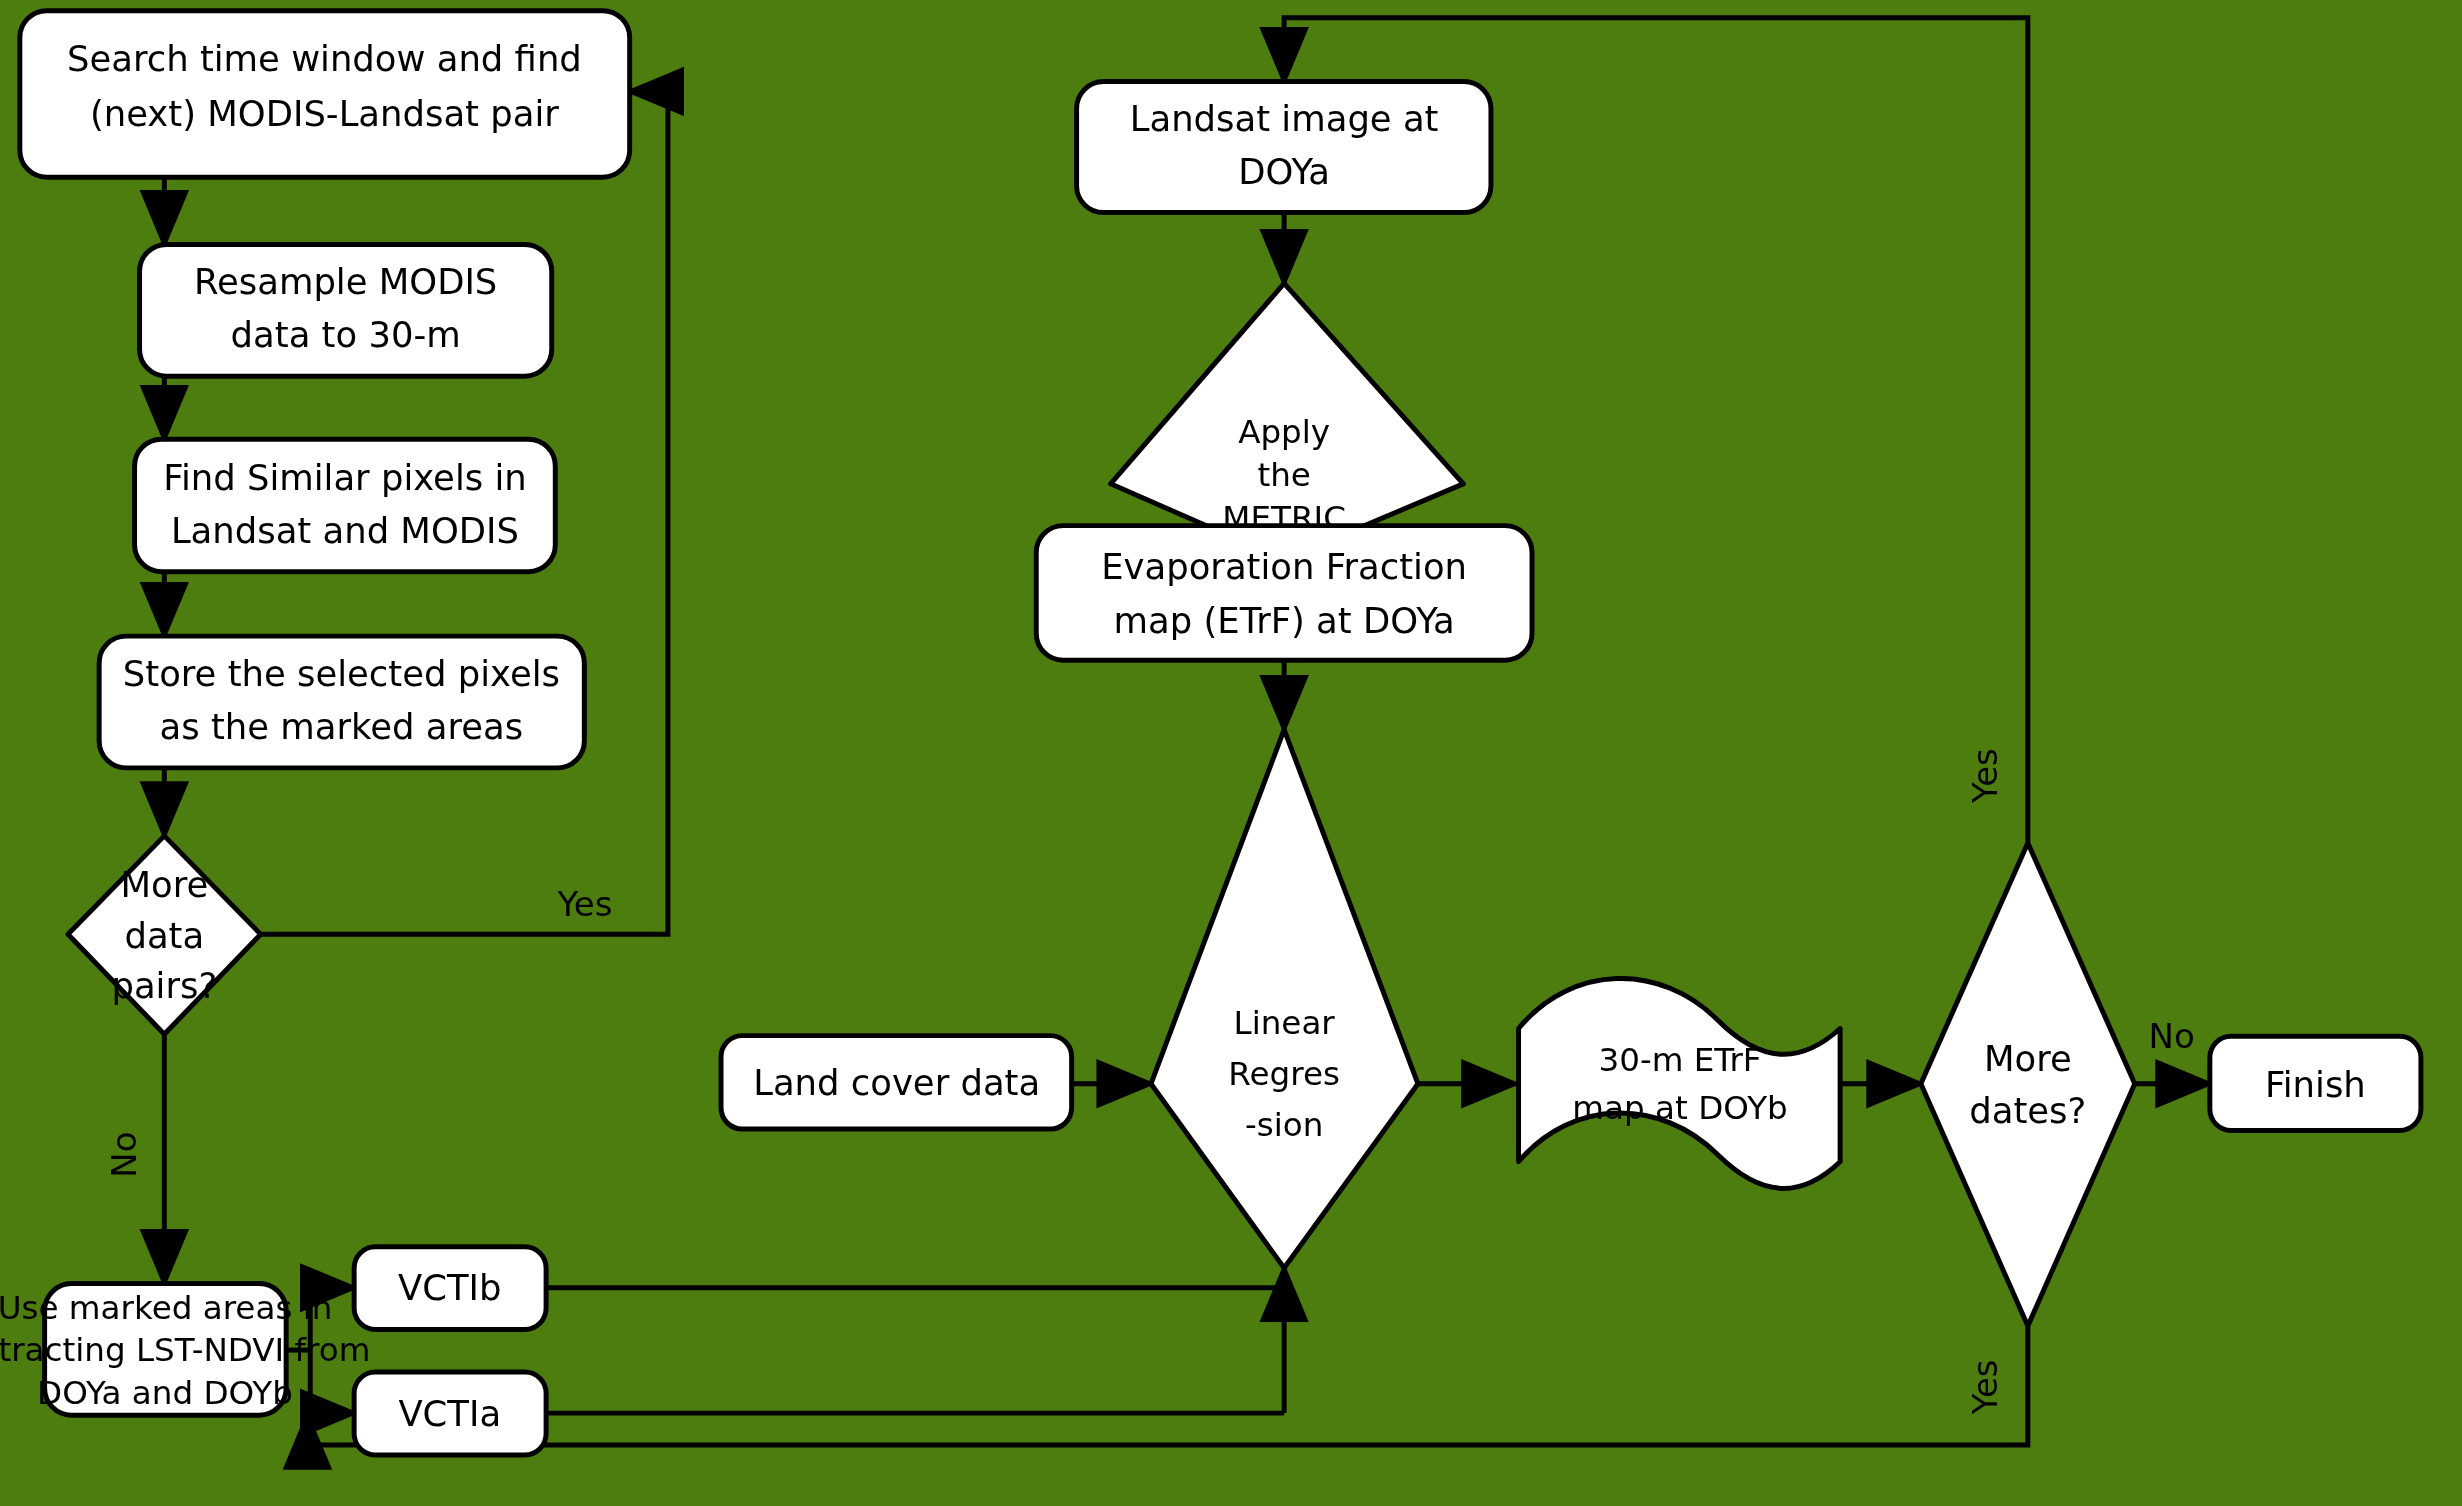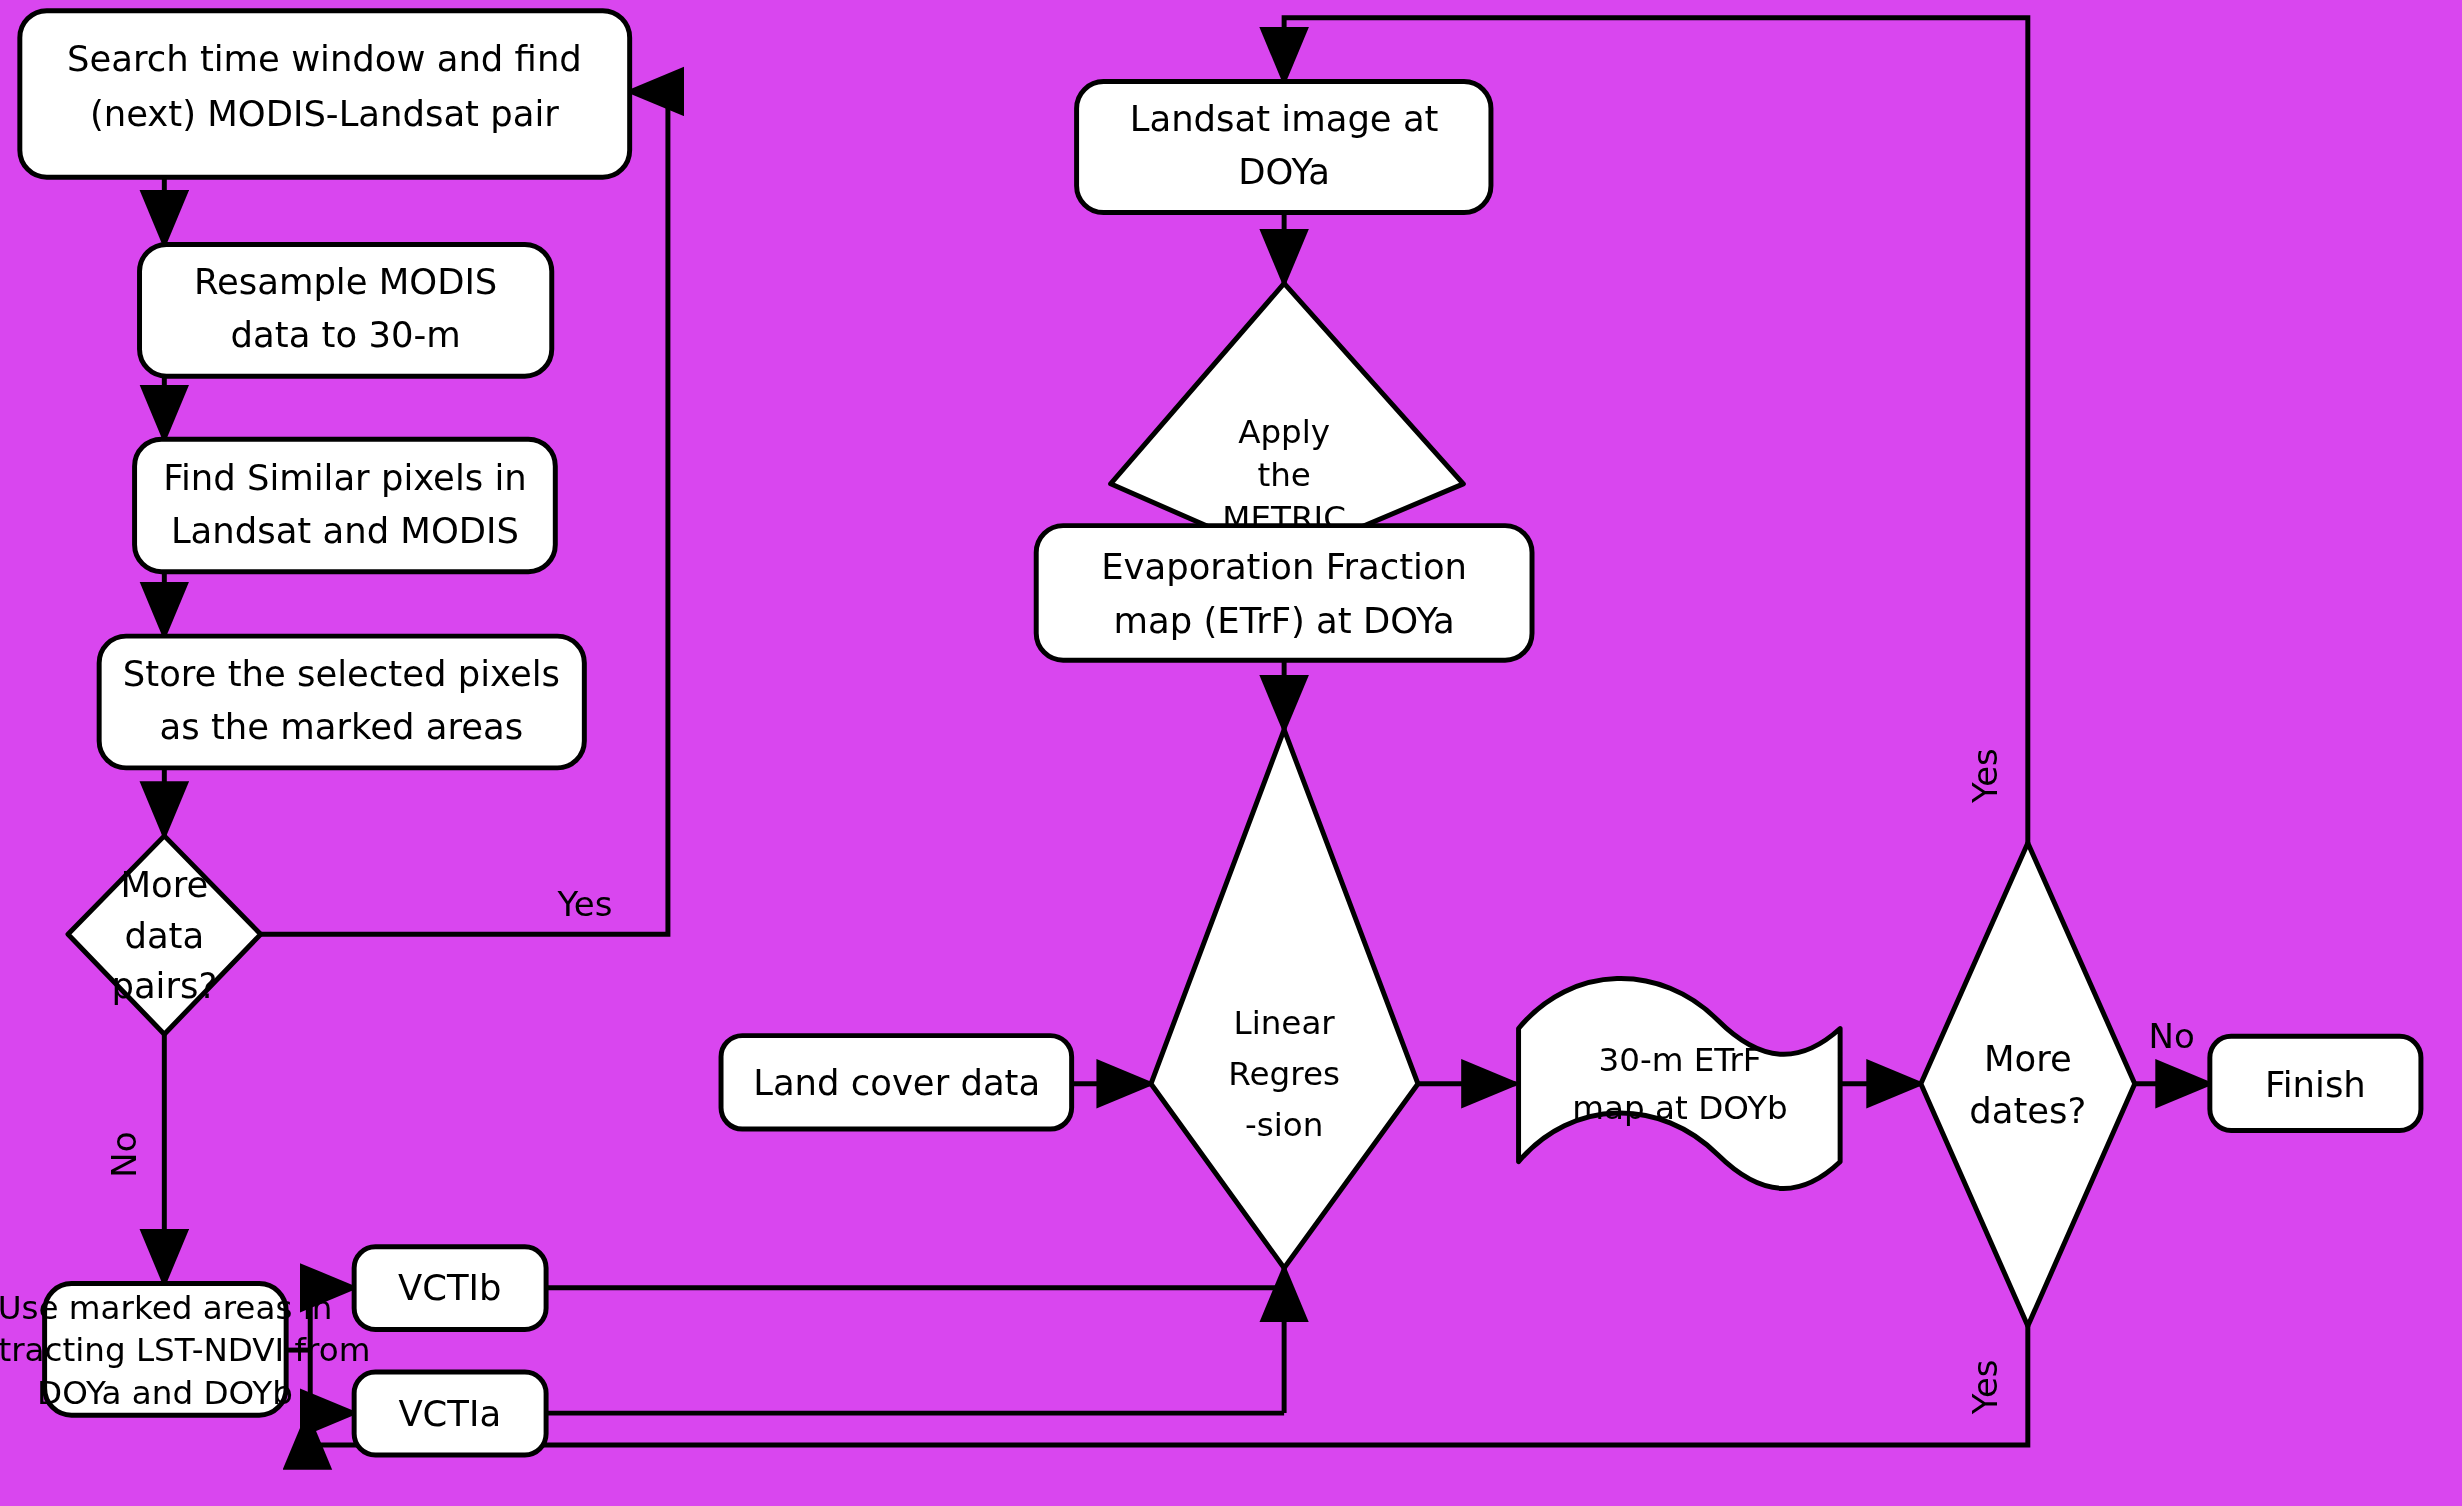--- a/index.html
+++ b/index.html
@@ -4,21 +4,21 @@
 <style>
   html, body {
     margin: 0;
     padding: 0;
     background: #ffffff;
   }
   #stage {
     position: relative;
     width: 2462px;
     height: 1506px;
-    background: #d946ef;
+    background: #4d7c0f;
     overflow: hidden;
   }
   svg.flow {
     display: block;
     width: 2462px;
     height: 1506px;
   }
   .shape {
     fill: #ffffff;
     stroke: #000000;

